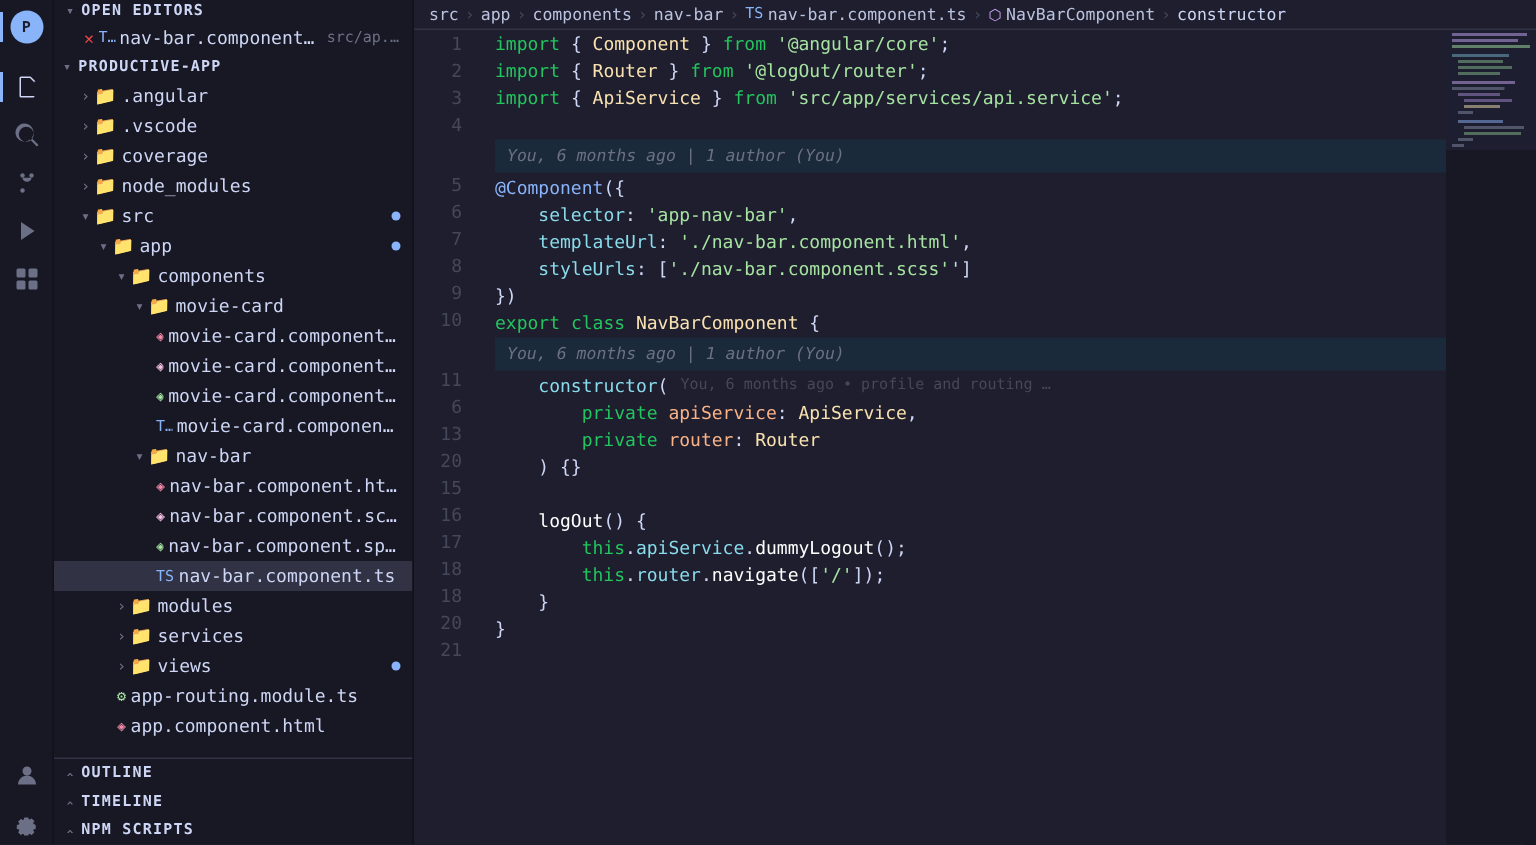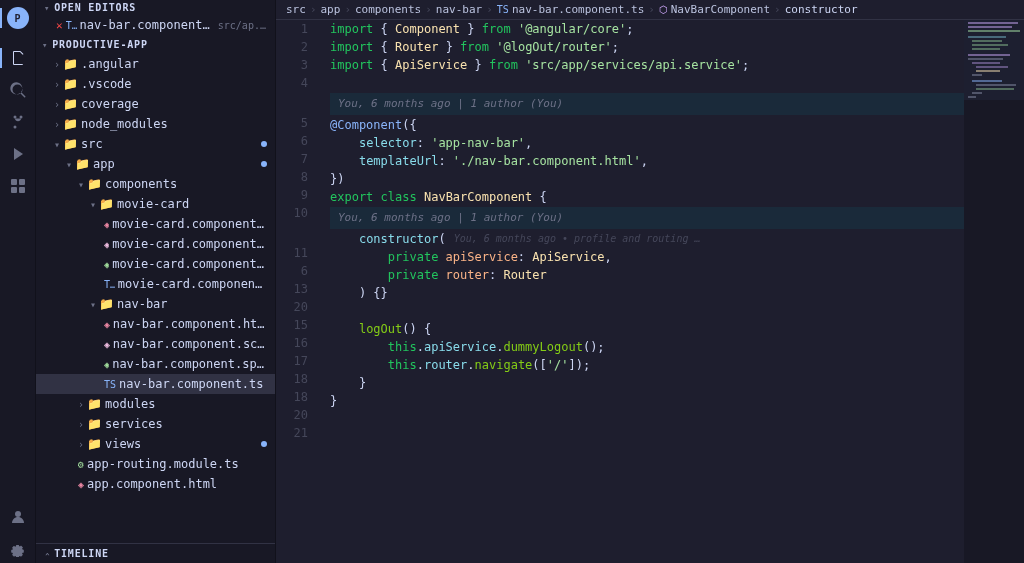--- a/index.html
+++ b/index.html
@@ -229,32 +229,31 @@
       display: flex;
       align-items: center;
       white-space: pre;
       min-height: 18px;
     }
 
     
     .kw { color: #22c55e; }       
     .kw2 { color: #89dceb; }      
     .str { color: #a6e3a1; }      
-    .fn { color: #84cc16; }       
+    .fn { color: #ffffff; }       
     .cls { color: #f9e2af; }      
     .punct { color: #cdd6f4; }    
     .dec { color: #89b4fa; }      
     .prop { color: #89dceb; }
     .param { color: #fab387; }    
     .type { color: #f9e2af; }      
 
     .inline-git {
       color: #45475a;
       font-size: 10px;
-      font-style: italic;
       margin-left: 8px;
     }
 
     
     .minimap {
       width: 60px;
       background: #181825;
       flex-shrink: 0;
       position: relative;
       overflow: hidden;
@@ -505,21 +504,29 @@
         <span style="color:#f38ba8; font-size:10px;">◈</span>
         <span>app.component.html</span>
       </span>
     </div>
 
   </div>
 
   <div class="bottom-sections">
     <div class="collapsed-section">
       <span class="chevron closed">›</span>
+      <span>OUTLINE</span>
+    </div>
+    <div class="collapsed-section">
+      <span class="chevron closed">›</span>
       <span>TIMELINE</span>
+    </div>
+    <div class="collapsed-section">
+      <span class="chevron closed">›</span>
+      <span>NPM SCRIPTS</span>
     </div>
   </div>
 </div>
 
 <div class="editor-area">
 
   <div class="breadcrumb">
     <span class="breadcrumb-item">src</span>
     <span class="breadcrumb-sep">›</span>
     <span class="breadcrumb-item">app</span>
@@ -621,20 +628,27 @@
       </div>
 
       <div class="code-line">
         <span class="punct">    </span>
         <span class="prop">templateUrl</span>
         <span class="punct">: </span>
         <span class="str">'./nav-bar.component.html'</span>
         <span class="punct">,</span>
       </div>
 
+      <div class="code-line">
+        <span class="punct">    </span>
+        <span class="prop">styleUrls</span>
+        <span class="punct">: [</span>
+        <span class="str">'./nav-bar.component.scss'</span>
+        <span class="punct">']</span>
+      </div>
 
       <div class="code-line">
         <span class="punct">})</span>
       </div>
 
       <div class="code-line">
         <span class="kw">export</span>
         <span class="punct"> </span>
         <span class="kw">class</span>
         <span class="punct"> </span>

